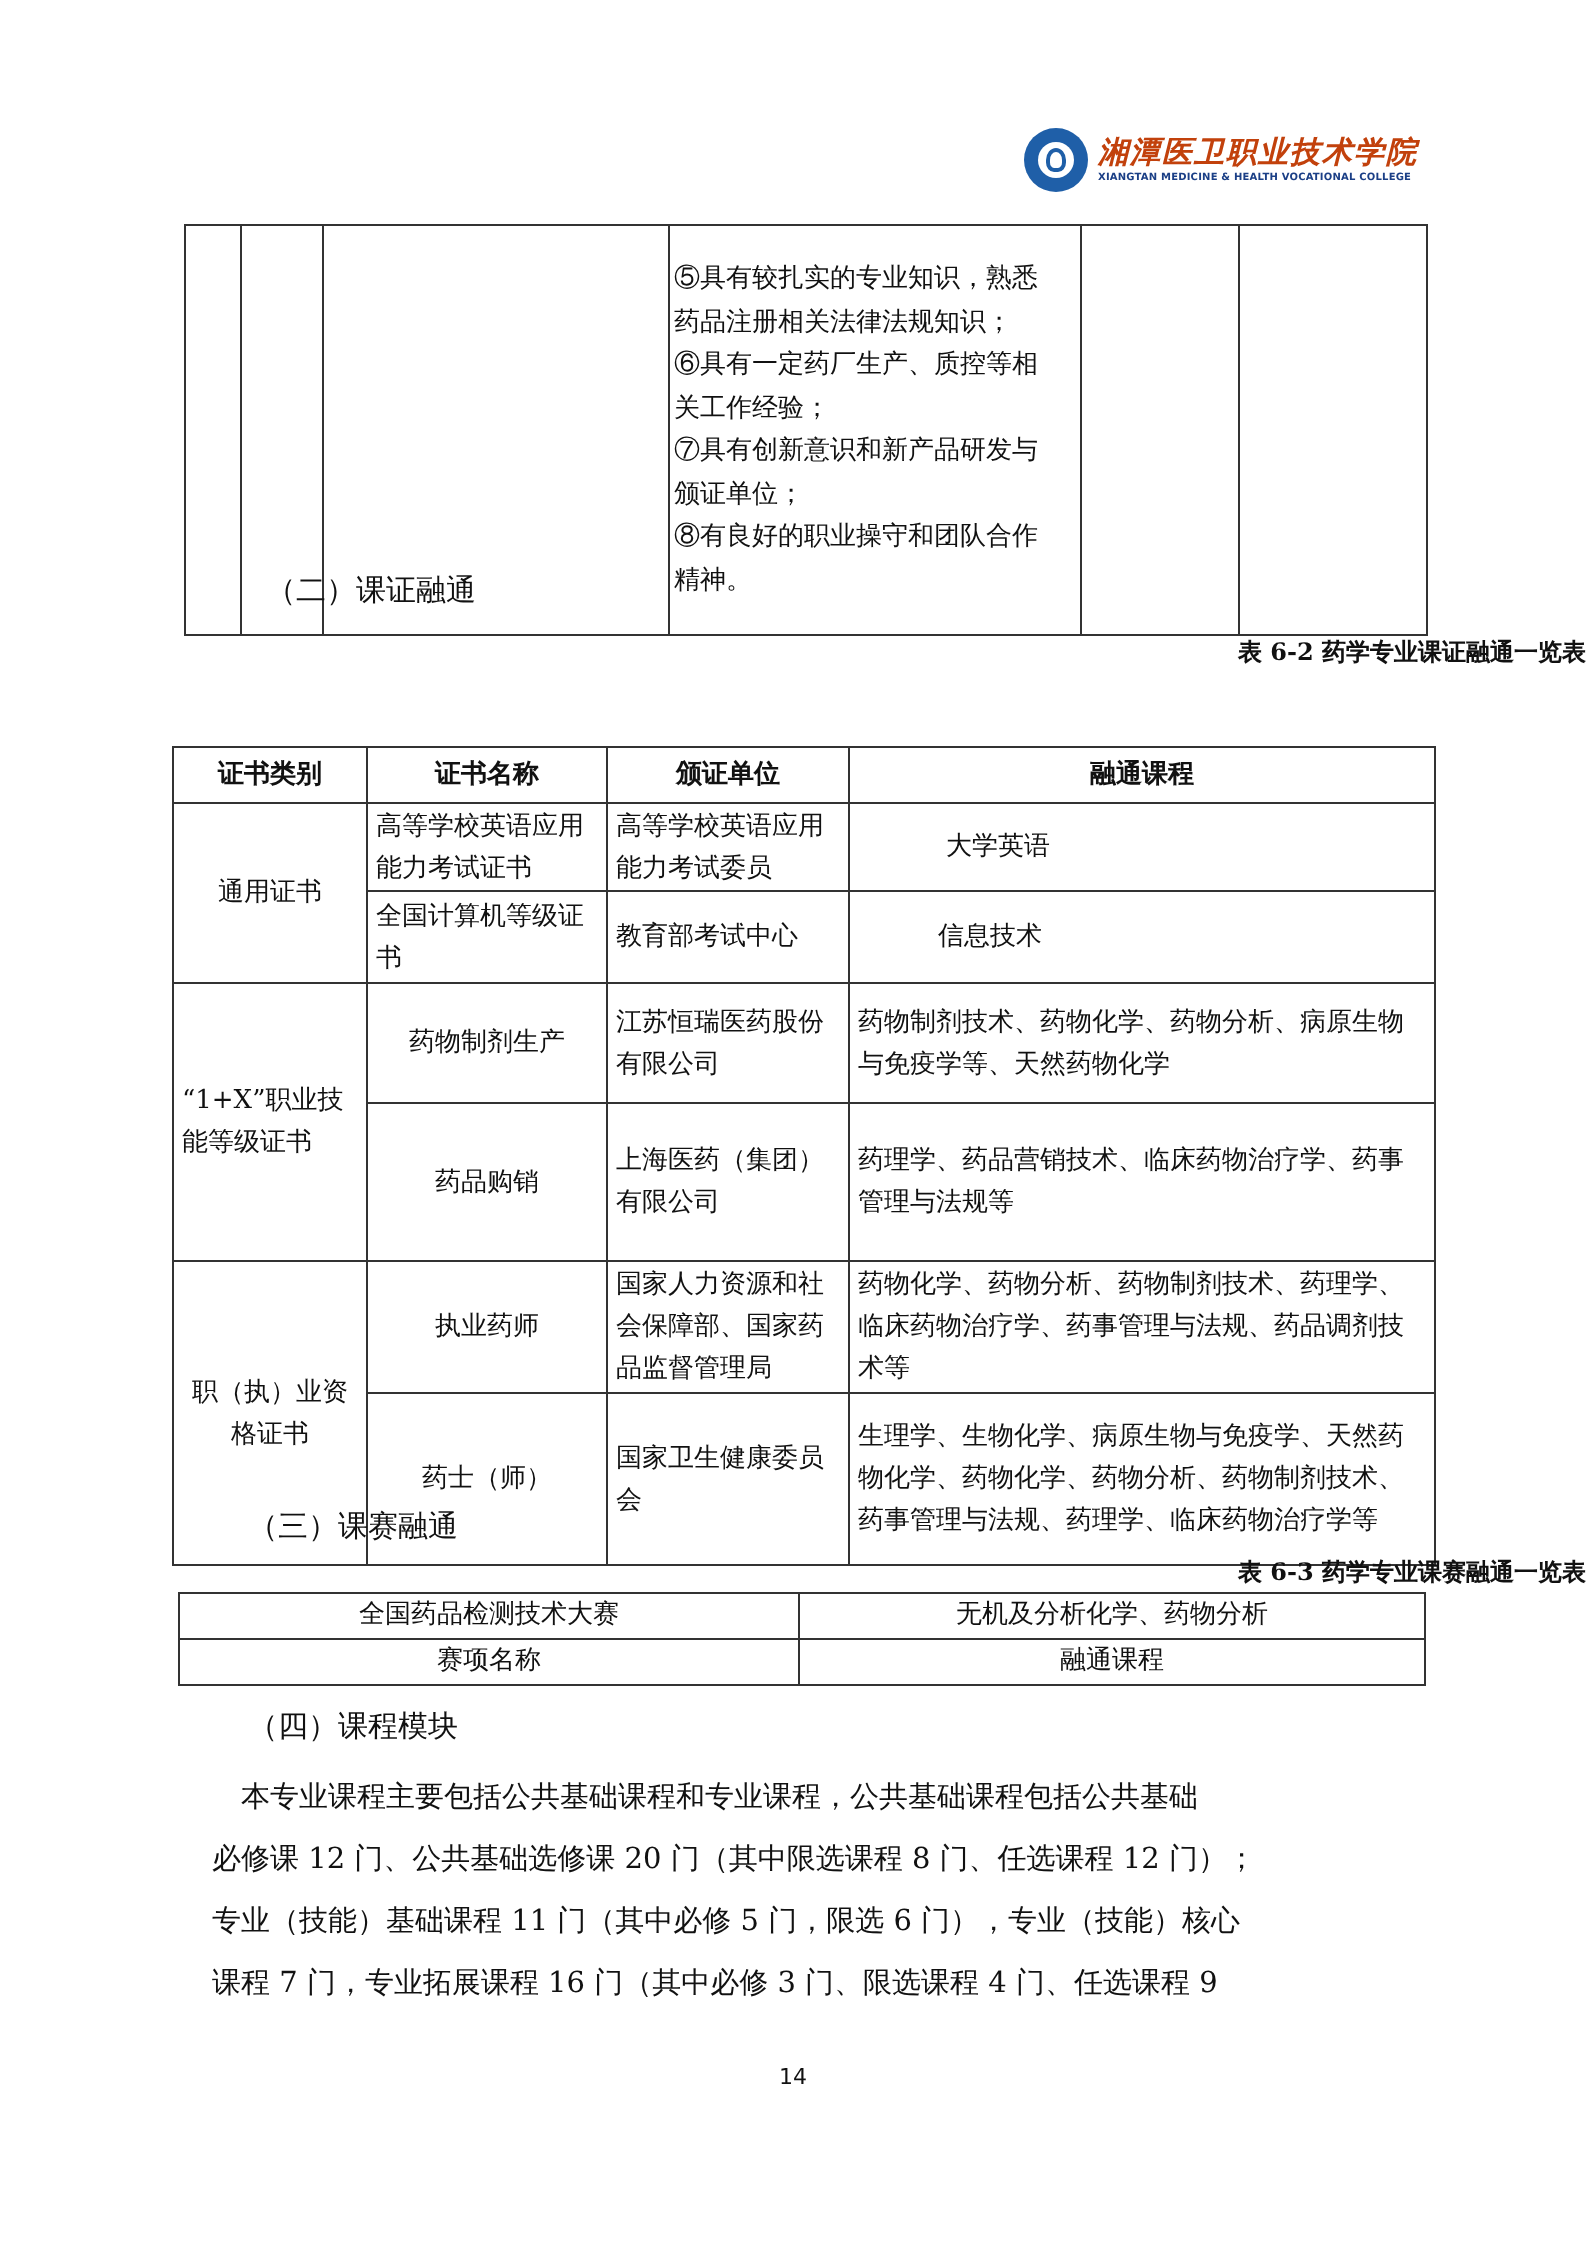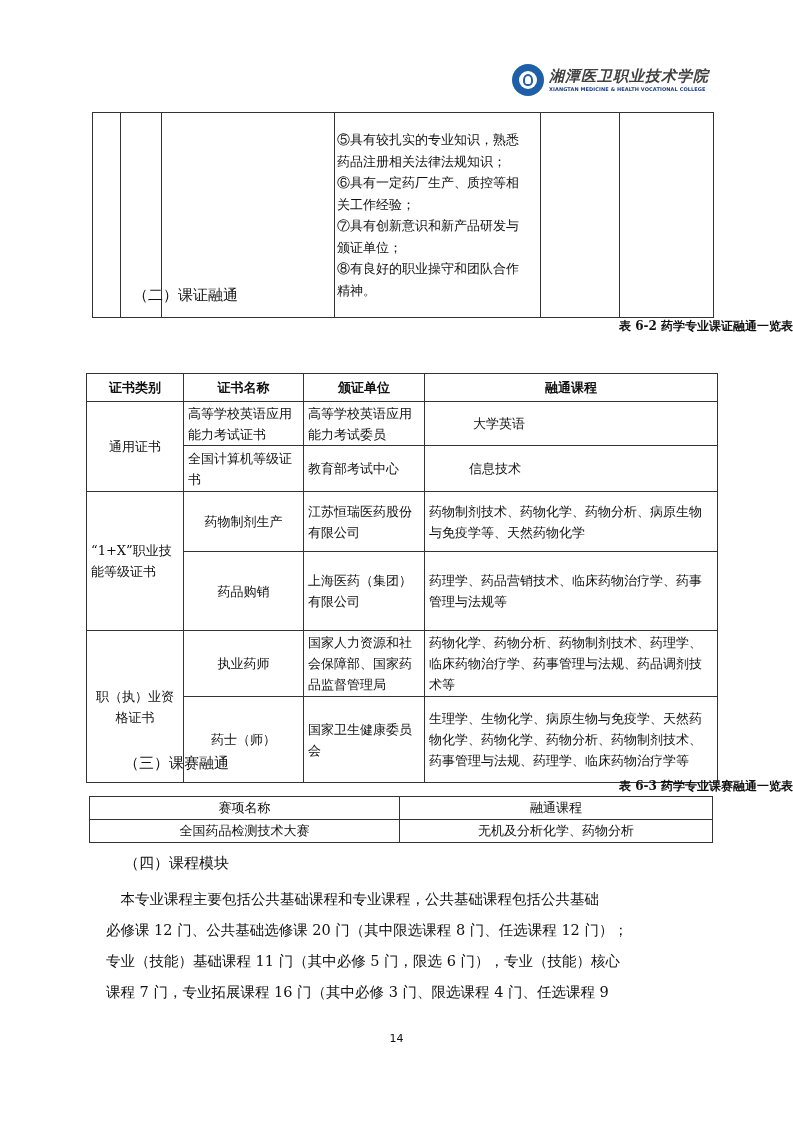--- a/index.html
+++ b/index.html
@@ -11,21 +11,21 @@
   .abs { position: absolute; }
   
   .logo { left: 512px; top: 63px; width: 200px; height: 34px; display: flex; align-items: center; }
   .logo-emblem {
     width: 32px; height: 32px; border-radius: 50%; background: #1f5fa8;
     display: flex; align-items: center; justify-content: center; flex-shrink: 0;
   }
   .logo-emblem .inner { width: 18px; height: 18px; border-radius: 50%; background: #fff; display:flex; align-items:center; justify-content:center; }
   .logo-emblem .core { width: 10px; height: 12px; border: 2px solid #1f5fa8; border-radius: 50% 50% 40% 40%; box-sizing: border-box; }
   .logo-text { margin-left: 5px; line-height: 1; }
-  .logo-cn { font-family: "DejaVu Serif", serif; font-size: 15px; color: #404040; font-style: italic; font-weight: bold; letter-spacing: 1px; }
+  .logo-cn { font-family: "DejaVu Serif", serif; font-size: 15px; color: #c2410c; font-style: italic; font-weight: bold; letter-spacing: 1px; }
   .logo-en { font-family: "DejaVu Sans", sans-serif; font-size: 5px; color: #1b3f86; font-weight: bold; margin-top: 3px; letter-spacing: 0.1px; }
 
   table { border-collapse: collapse; position: absolute; table-layout: fixed; }
   td, th { border: 1.3px solid #333; padding: 0 4px; font-size: 13px; line-height: 20px; vertical-align: middle; }
   th { font-weight: bold; }
 
   
   .t1 { left: 92px; top: 112px; width: 621px; }
   .t1 td { font-size: 13px; line-height: 21.5px; vertical-align: top; padding: 16px 2px; }
 
@@ -145,26 +145,26 @@
 <div class="abs heading" style="left:124px; top:754px;">（三）课赛融通</div>
 <div class="abs caption" style="top:778px;">表 6-3   药学专业课赛融通一览表</div>
 
 <table class="t3">
   <colgroup>
       <col style="width:310px">
       <col style="width:313px">
     </colgroup>
   <tbody>
       <tr>
+    <td>全国药品检测技术大赛</td>
+    <td>无机及分析化学、药物分析</td>
+  </tr>
+  <tr>
     <td>赛项名称</td>
     <td>融通课程</td>
-  </tr>
-  <tr>
-    <td>全国药品检测技术大赛</td>
-    <td>无机及分析化学、药物分析</td>
   </tr>
 </tbody>
   </table>
 
 <div class="abs heading" style="left:124px; top:854px;">（四）课程模块</div>
 <div class="abs para" style="top:884px;">
   <p>　本专业课程主要包括公共基础课程和专业课程，公共基础课程包括公共基础</p>
   <p>必修课 12 门、公共基础选修课  20 门（其中限选课程 8 门、任选课程  12 门）；</p>
   <p>专业（技能）基础课程  11 门（其中必修 5 门，限选 6 门），专业（技能）核心</p>
   <p>课程  7  门，专业拓展课程 16  门（其中必修 3 门、限选课程 4 门、任选课程 9</p>

